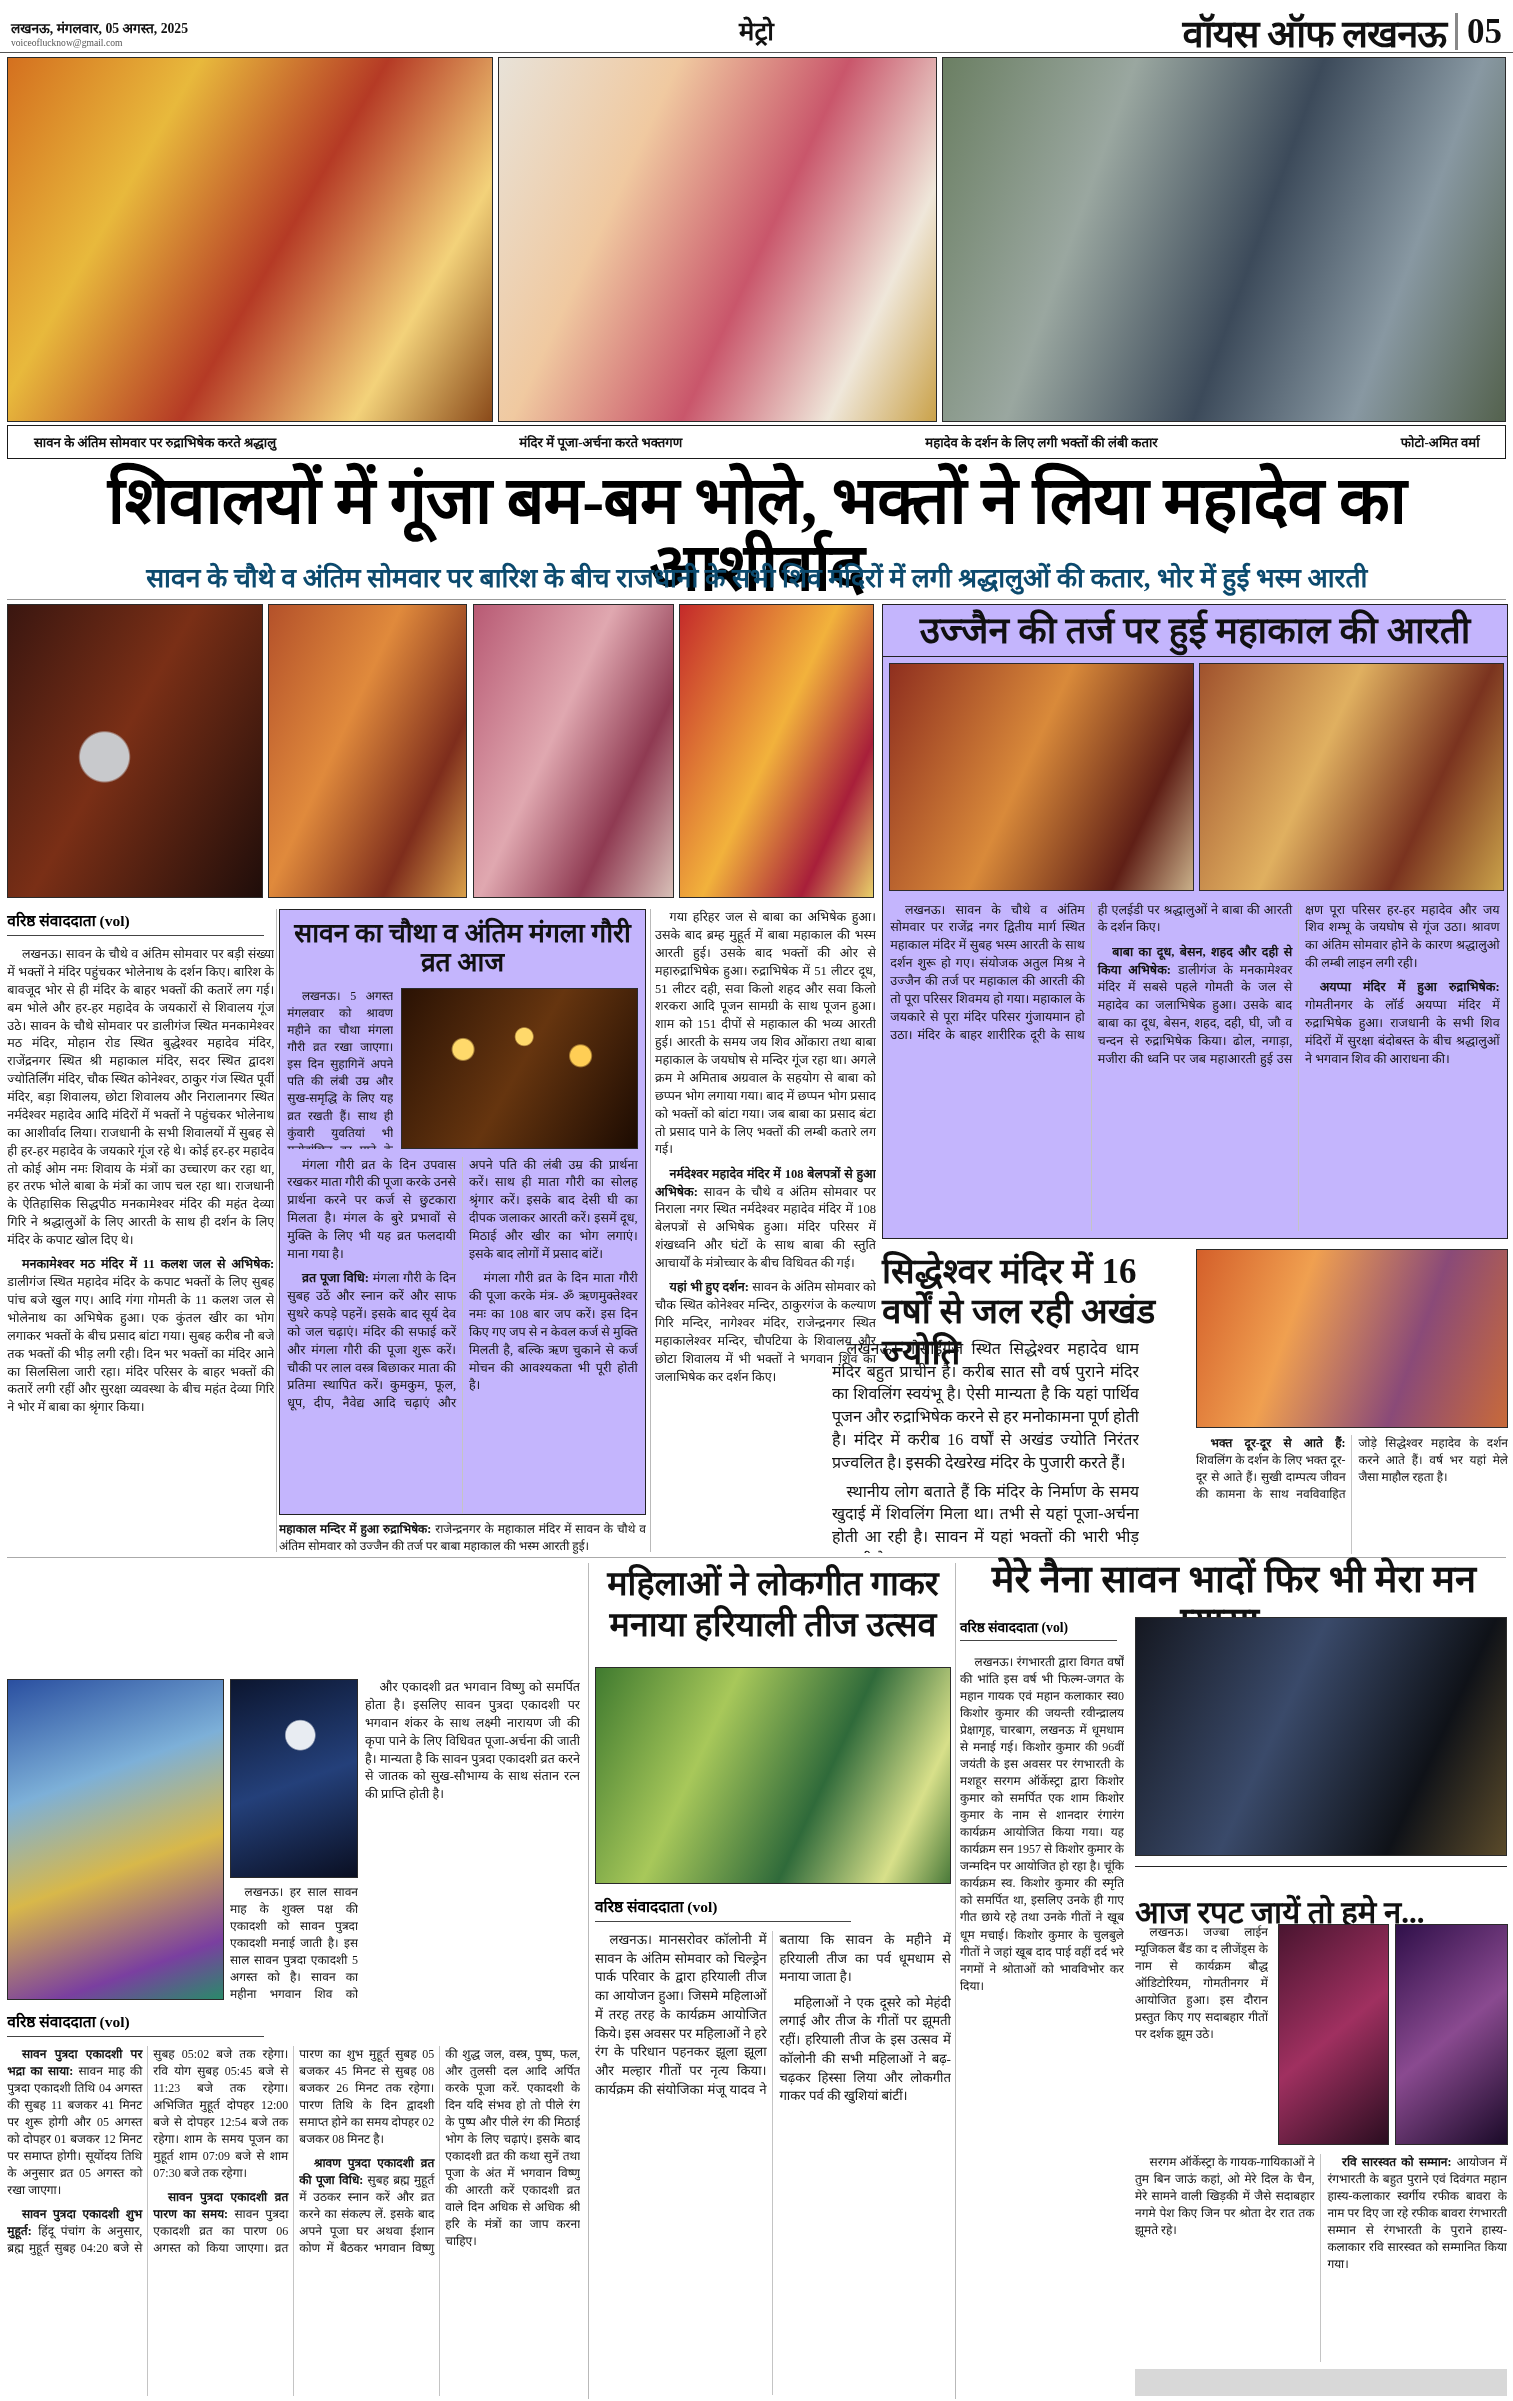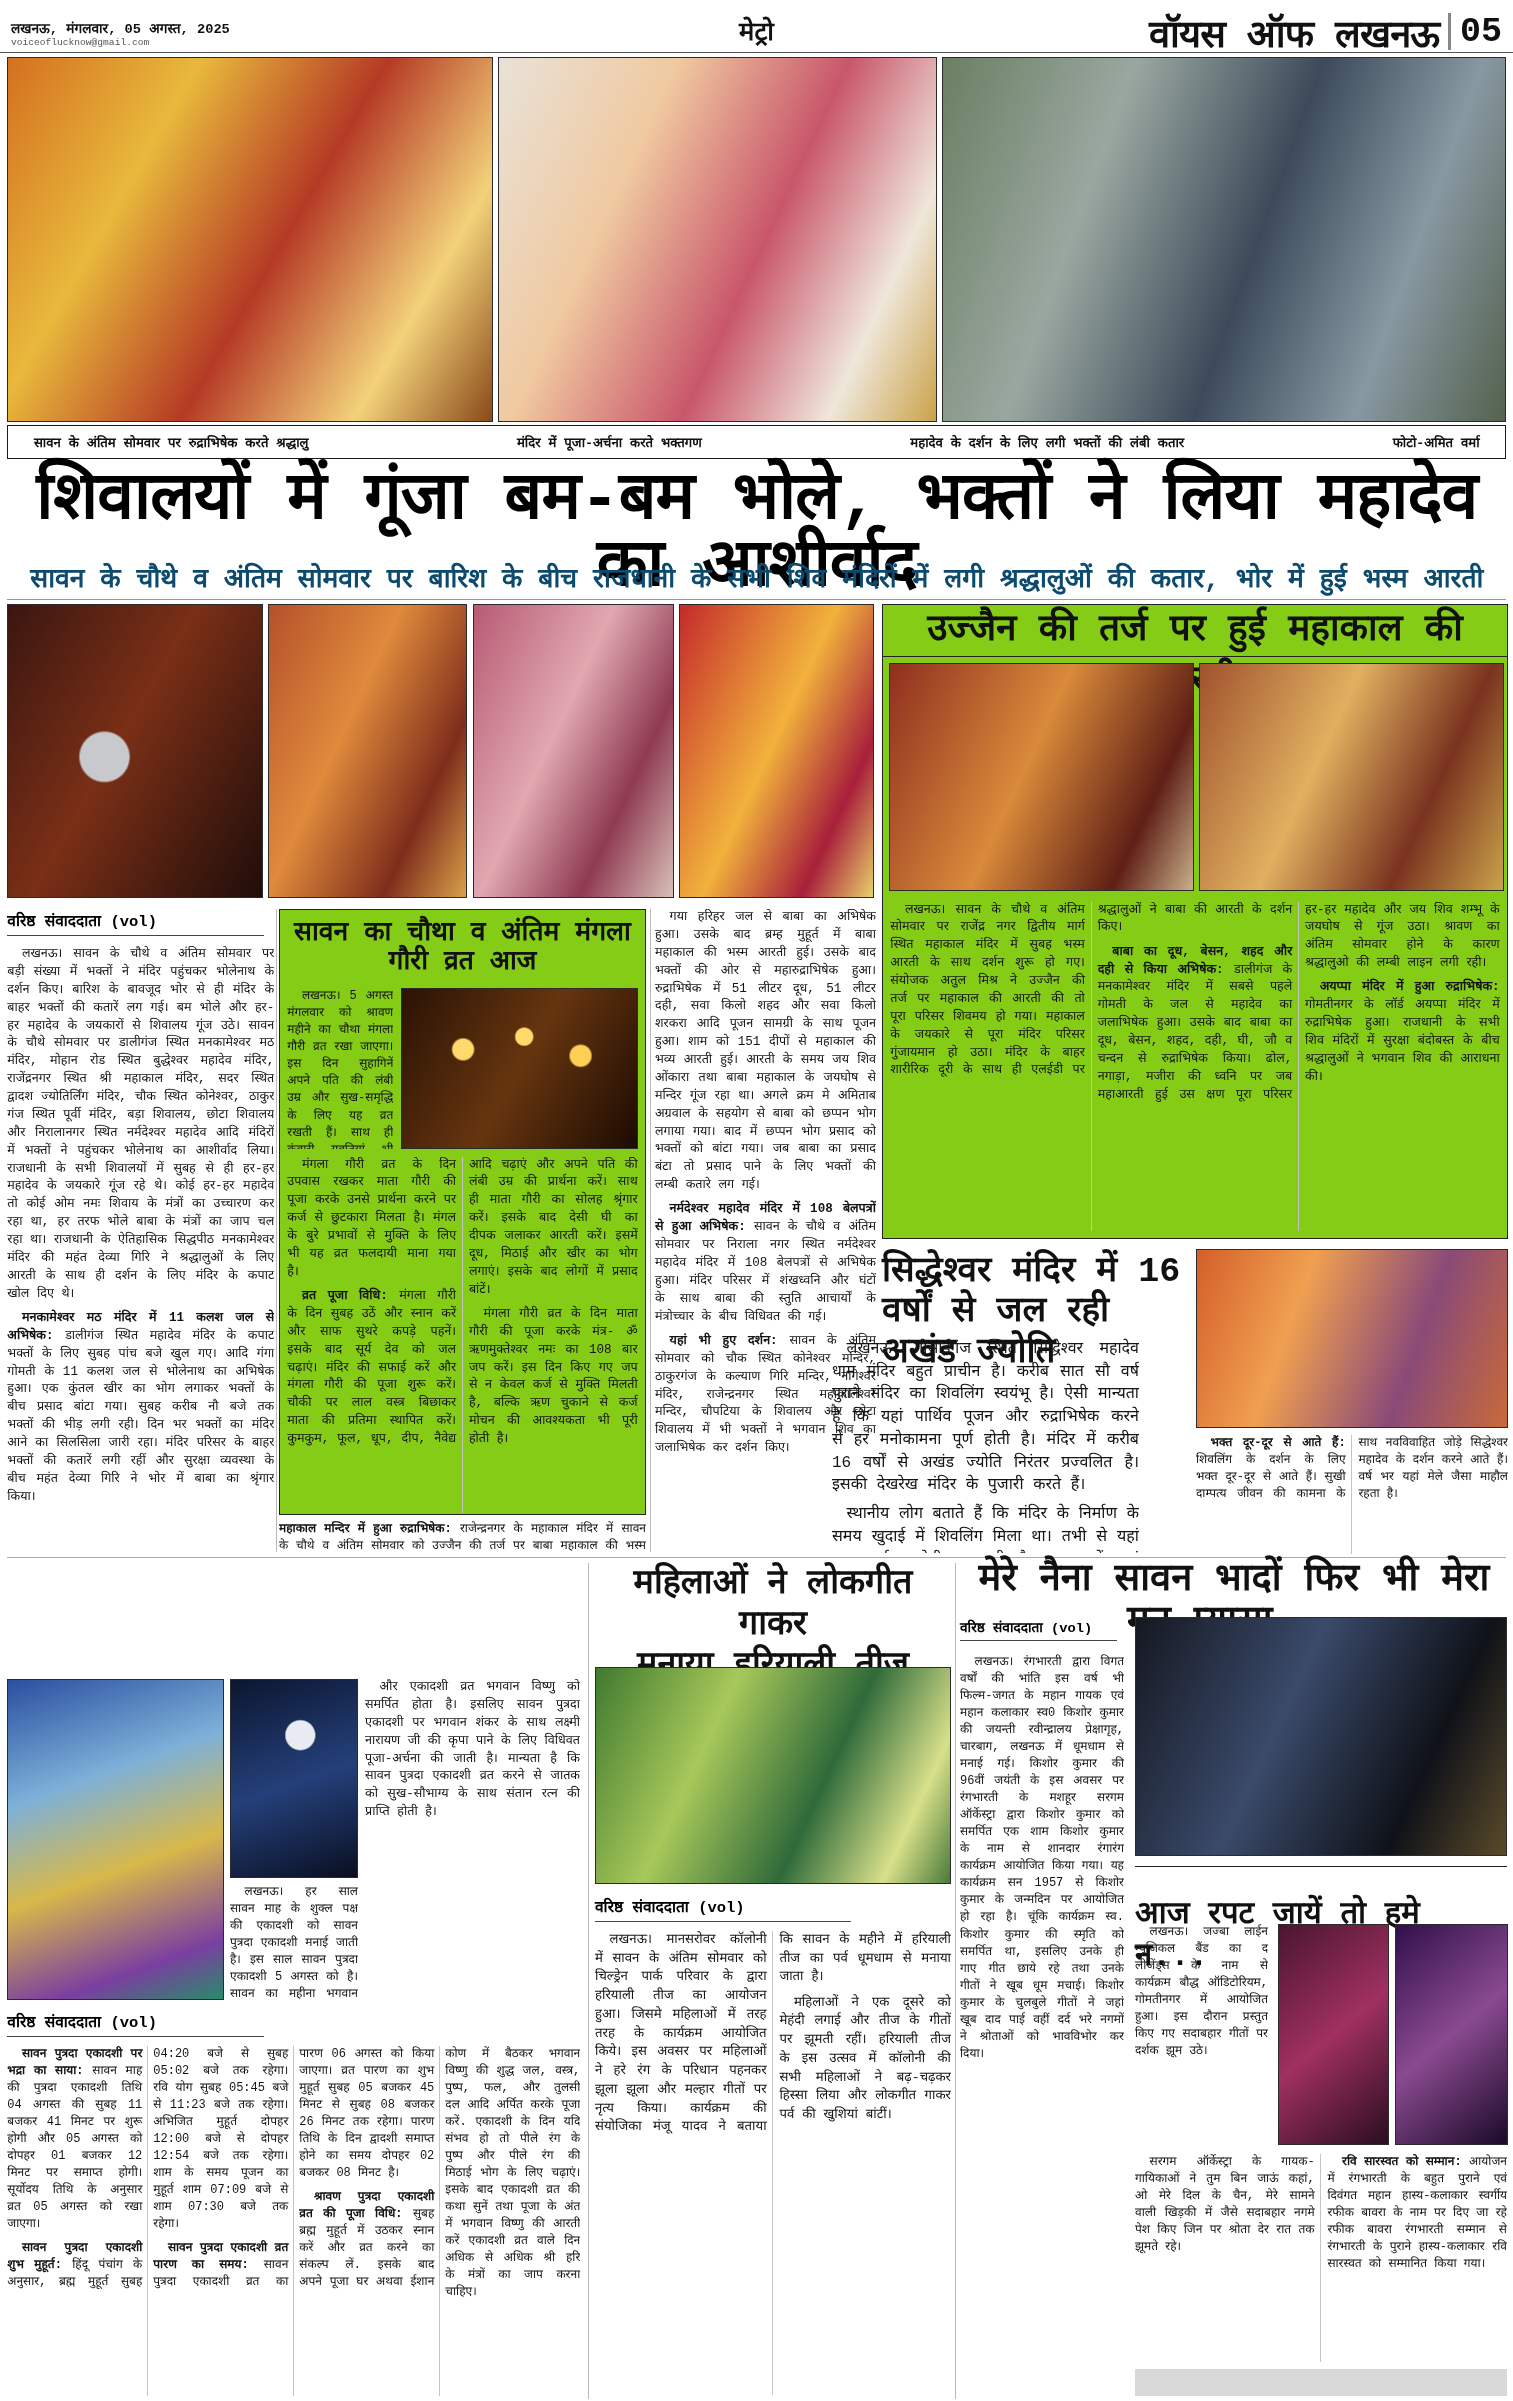--- a/index.html
+++ b/index.html
@@ -1,35 +1,35 @@
 <!DOCTYPE html>
 <html style="font-size:14.6px"><head>
 <meta charset="utf-8">
 <style>
   html,body{margin:0;padding:0;background:#e8e8e4;}
   .page{
     position:relative;width:1513px;height:2401px;background:#ffffff;
-    font-family:Liberation Mono, monospace;color:#111;
+    font-family:Liberation Serif, serif;color:#111;
     overflow:hidden;margin:0 auto;
   }
   .abs{position:absolute;box-sizing:border-box;}
   .photo{position:absolute;box-sizing:border-box;border:1.8px solid #2b2b2b;}
   .hrule{position:absolute;height:0.9px;background:#777;}
   .vrule{position:absolute;width:0.9px;background:#b9b9b9;}
   .byline{font-weight:bold;font-size:15.5px;color:#000;}
   .byline-rule{border-bottom:1.8px solid #444;margin-top:3.7px;width:96%;}
   .body-text{font-size:12.6px;line-height:1.42;text-align:justify;overflow:hidden;color:#141414;}
   .body-text p{margin:0 0 6.4px 0;text-indent:14.6px;}
   .lead-in{font-weight:bold;}
   .cols2{column-count:2;column-gap:12.8px;column-rule:0.9px solid #c4c4c4;}
   .cols3{column-count:3;column-gap:12.8px;column-rule:0.9px solid #c4c4c4;}
   .cols4{column-count:4;column-gap:11px;column-rule:0.9px solid #c4c4c4;}
   .headline-xl{font-size:66px;font-weight:800;line-height:1.02;text-align:center;letter-spacing:-0.9px;color:#000;}
   .subhead{font-size:26.5px;font-weight:700;color:#0c4a6e;text-align:center;}
-  .box{border:1.8px solid #222;box-sizing:border-box;position:absolute;background:#84cc16;}
+  .box{border:1.8px solid #222;box-sizing:border-box;position:absolute;background:#c4b5fd;}
   .caption-strip{
     border:1.8px solid #1a1a1a;display:flex;align-items:center;justify-content:space-between;
     padding:0 25.6px;font-size:13.2px;font-weight:bold;background:#fff;
   }
   
   .ph-top1{background:linear-gradient(120deg,#d4701f,#e8b93c 28%,#b53a25 55%,#f3d27a 80%,#8a4a1a);}
   .ph-top2{background:linear-gradient(115deg,#e8e2d8,#f0c9a0 30%,#c9566b 58%,#efe7da 82%,#caa24a);}
   .ph-top3{background:linear-gradient(110deg,#6b7f63,#9aa7a0 28%,#3c4a5a 55%,#8898a2 78%,#54624e);}
   .ph-m1{background:radial-gradient(circle at 38% 52%,#c8c9cc 0 11%,rgba(0,0,0,0) 12%),linear-gradient(120deg,#3a1610,#7a2f16 45%,#1f0d0a);}
   .ph-m2{background:linear-gradient(115deg,#b4512a,#e08a3c 40%,#7e2d1c 75%,#d9a04a);}

